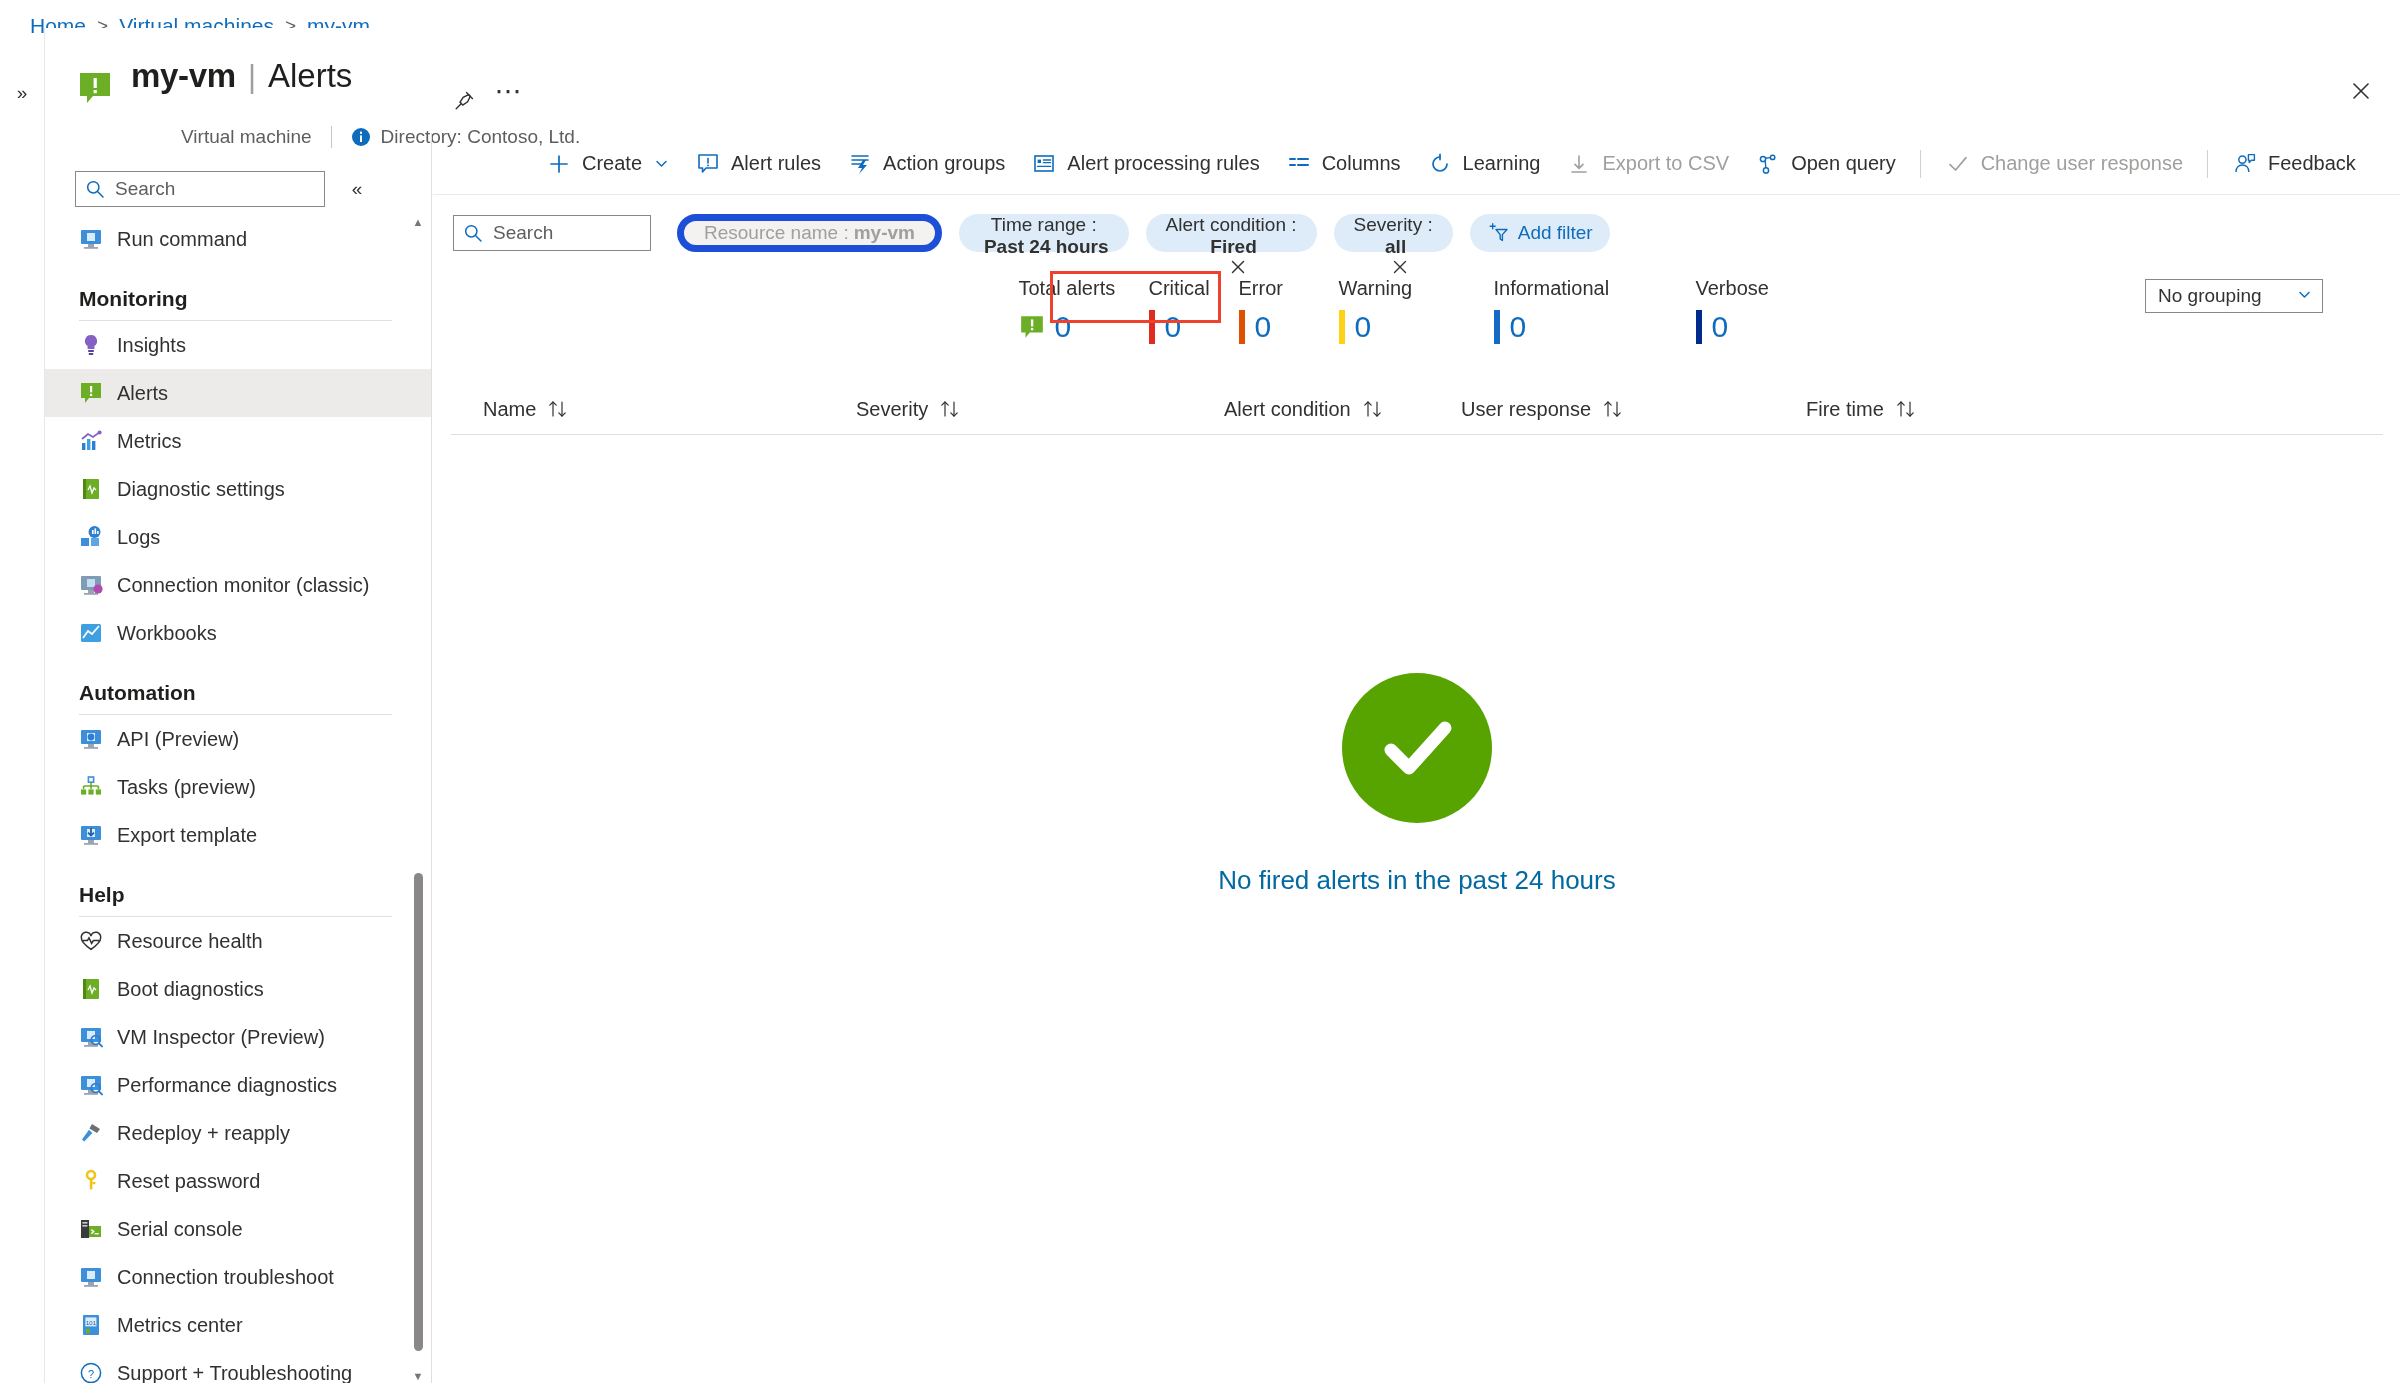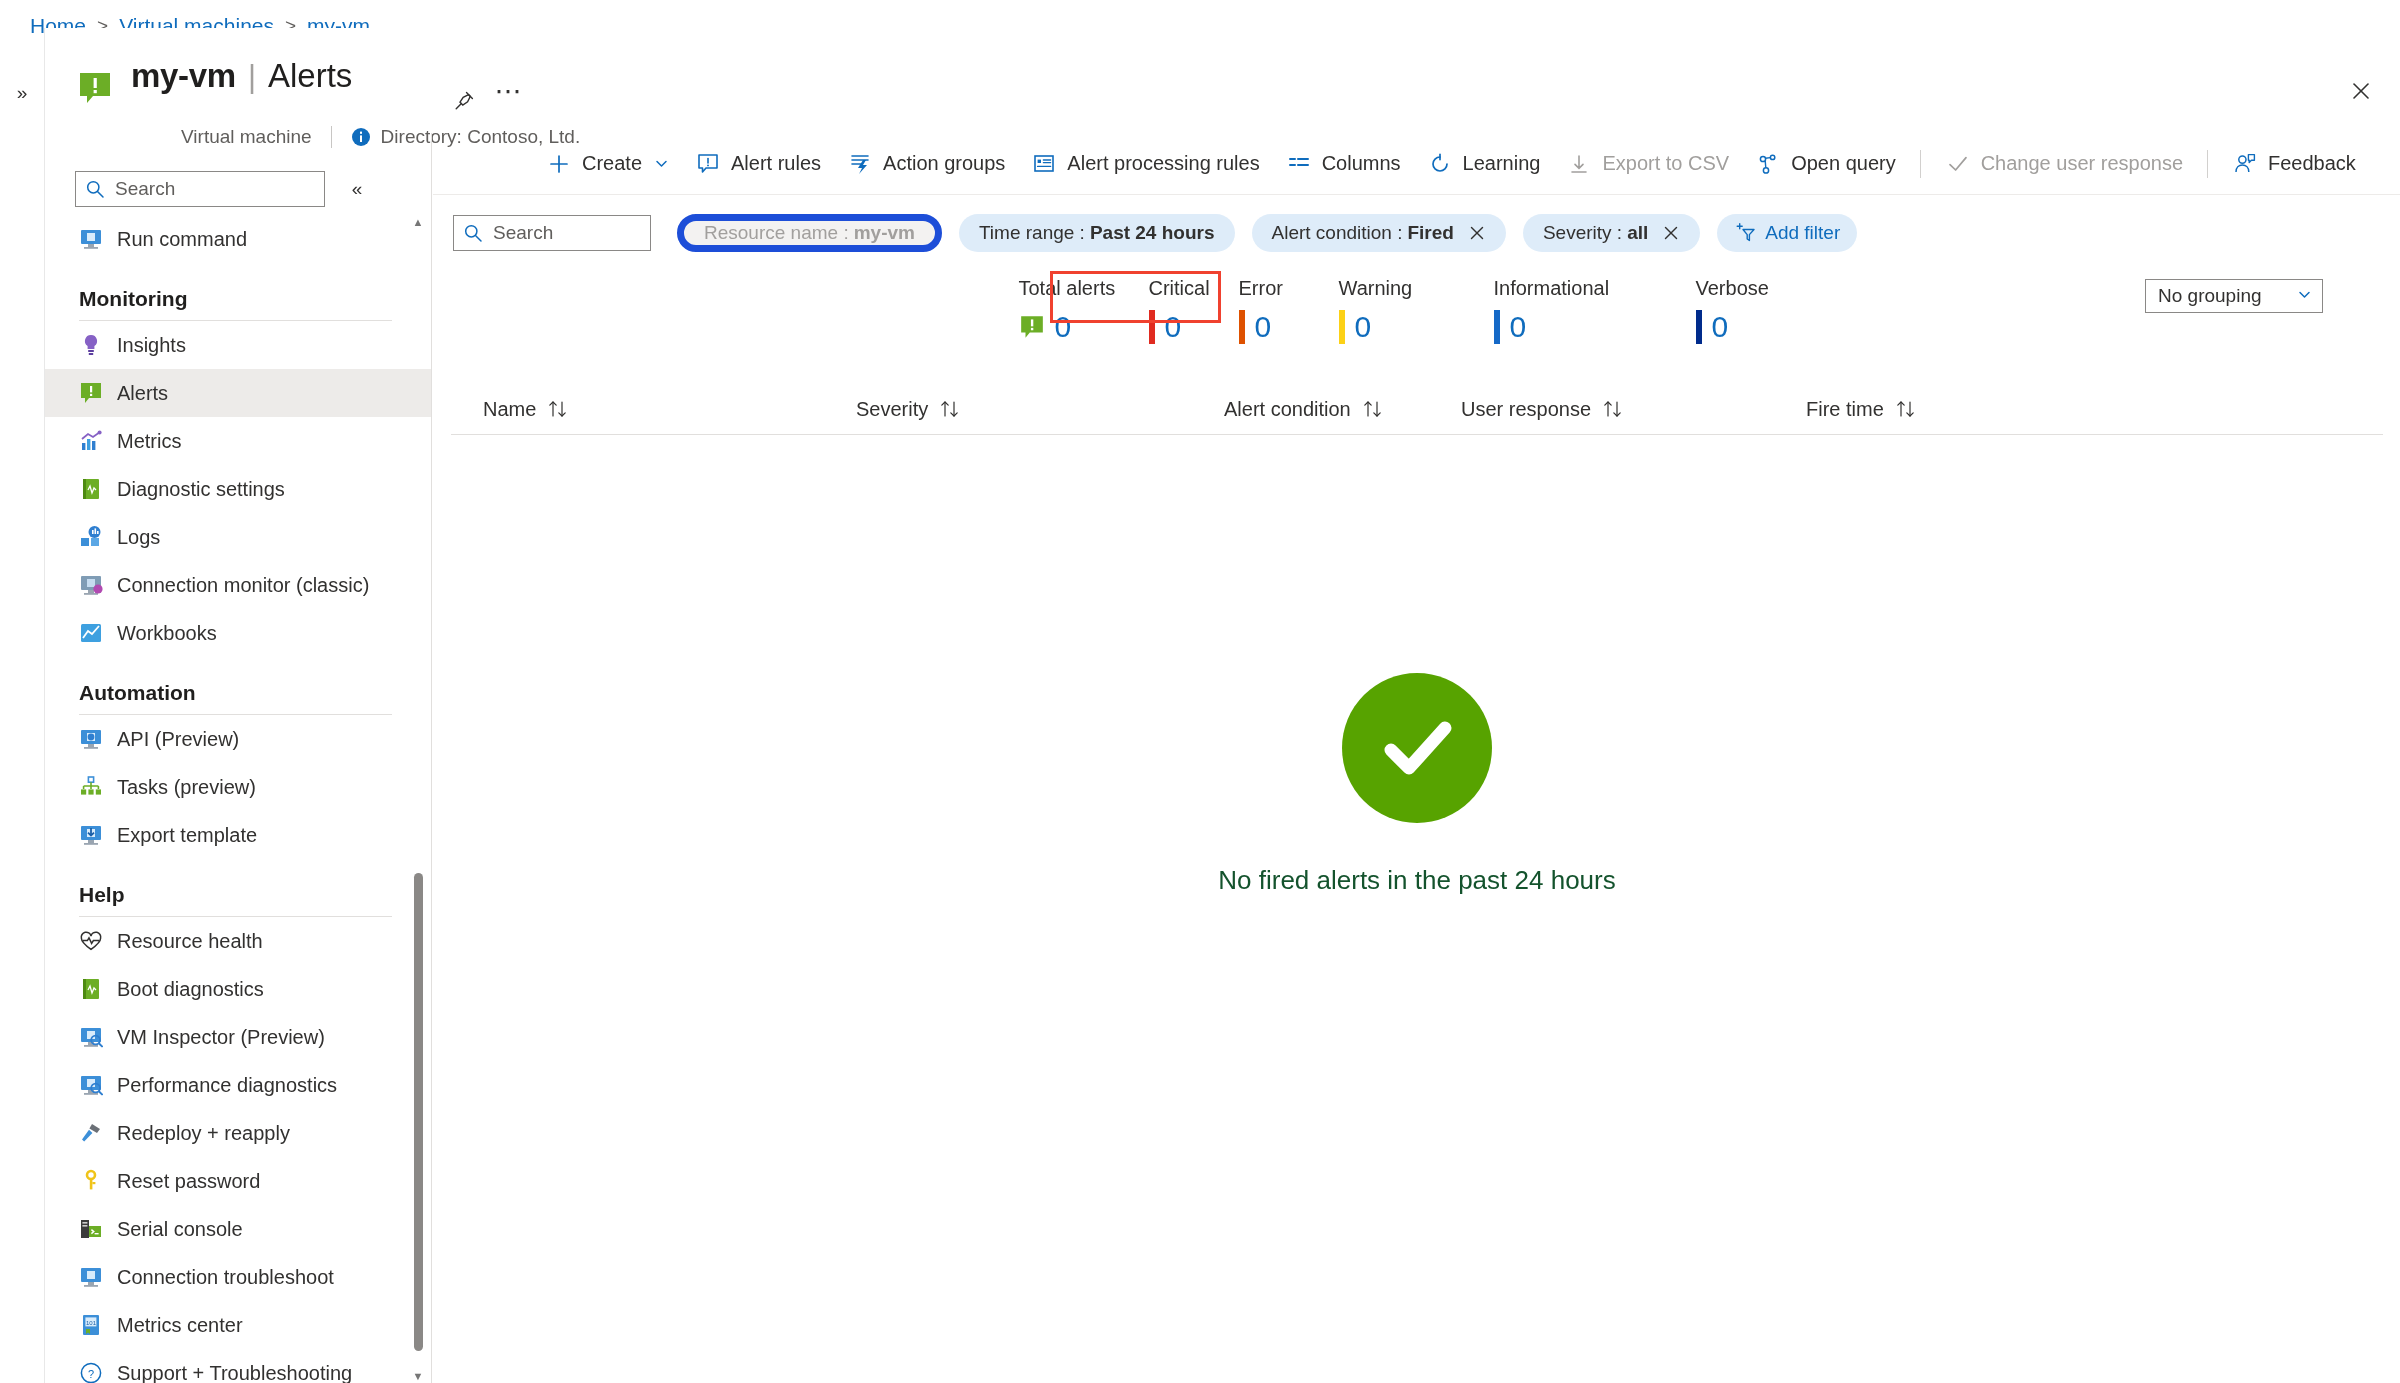--- a/index.html
+++ b/index.html
@@ -211,21 +211,21 @@
     color: #323130; width: 140px;
   }
   #filter-search input::placeholder { color: #605e5c; }
 
   .pill {
     height: 38px; border-radius: 19px;
     display: flex; align-items: center;
     padding: 0 20px; margin-right: 17px;
     font-size: 19px; cursor: pointer; white-space: nowrap;
   }
-  .pill.blue { background: #deecf9; color: #323130; }
+  .pill.blue { background: #deecf9; color: #323130; flex-direction: column; }
   .pill.grey { background: #f3f2f1; color: #a19f9d; border: 7px solid #1d4ed8; }
   .pill .pv { font-weight: bold; margin-left: 5px; }
   .pill .px { margin-left: 14px; display: flex; align-items: center; cursor: pointer; }
   .pill.addfilter { background: #deecf9; color: #0f6cbd; padding: 0 17px; }
   .pill.addfilter .af-ico { margin-right: 9px; display: flex; align-items: center; }
 
   
   #summary {
     position: absolute; left: 0; top: 144px;
     width: 1968px; height: 86px;
@@ -263,21 +263,21 @@
   #empty-state {
     position: absolute; left: 0; top: 540px;
     width: 1968px;
     display: flex; flex-direction: column; align-items: center;
   }
   #empty-check {
     width: 150px; height: 150px; border-radius: 50%;
     background: #57a300;
     display: flex; align-items: center; justify-content: center;
   }
-  #empty-text { margin-top: 42px; font-size: 26px; color: #14532d; }
+  #empty-text { margin-top: 42px; font-size: 26px; color: #0369a1; }
 </style>
 </head>
 <body>
 
 <div id="breadcrumb">
   <a>Home</a>
   <span class="bc-sep">&gt;</span>
   <a>Virtual machines</a>
   <span class="bc-sep">&gt;</span>
   <a>my-vm</a>

